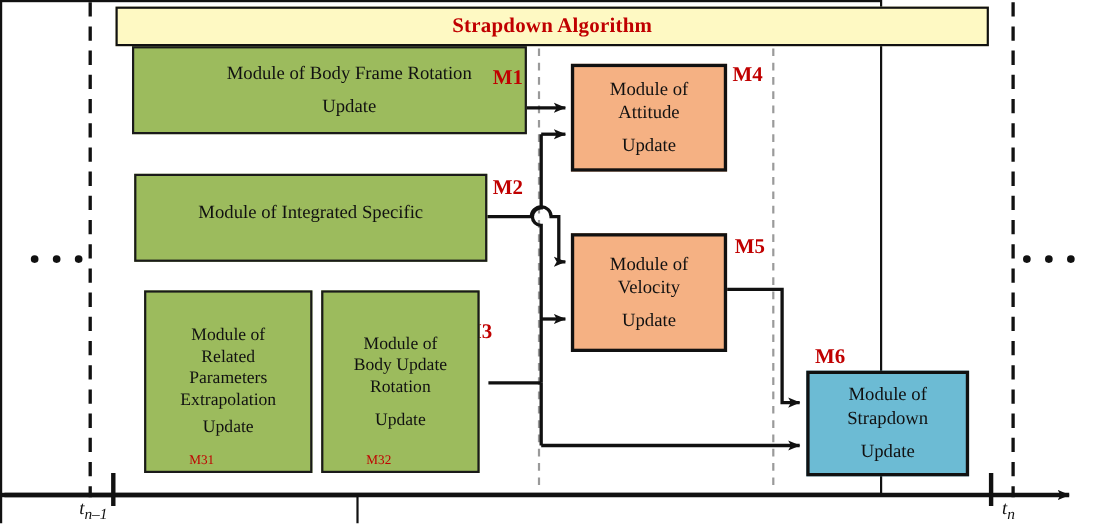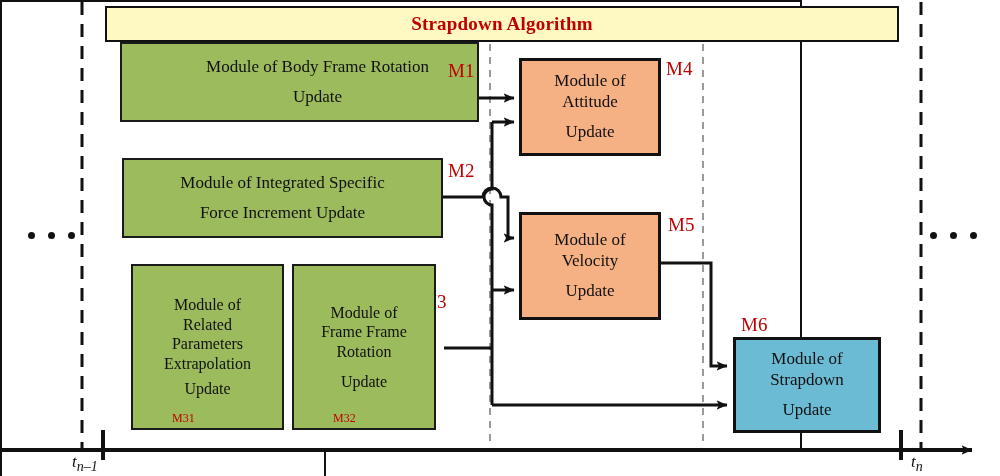--- a/index.html
+++ b/index.html
@@ -33,21 +33,21 @@
     border:2px solid #111111;
     display:flex;align-items:center;justify-content:center;
   }
   .title-text{
     color:#C00000;font-weight:bold;font-size:19px;
     font-family:"Liberation Serif","DejaVu Serif",serif;
     letter-spacing:0.2px;
   }
   .tag{
     position:absolute;
-    color:#C00000;font-weight:normal;font-size:19px;
+    color:#C00000;font-weight:bold;font-size:19px;
     font-family:"Liberation Serif","DejaVu Serif",serif;
     white-space:nowrap;
   }
   .subtag{
     position:absolute;
     color:#C00000;font-size:12px;
     font-family:"Liberation Serif","DejaVu Serif",serif;
     white-space:nowrap;
     margin-left:37px;
   }
@@ -135,39 +135,38 @@
   <div class="box green" style="left:120px;top:42px;width:359px;height:80px;padding-left:36px;">
     <span class="lbl-line f17">Module of Body Frame Rotation</span>
     <span class="gap"></span>
     <span class="lbl-line f17">Update</span>
   </div>
   <div class="tag" style="left:448px;top:60px;">M1</div>
 
   <div class="box green" style="left:122px;top:158px;width:321px;height:80px;">
     <span class="lbl-line f17">Module of Integrated Specific</span>
     <span class="gap"></span>
-    <span class="lbl-line f17">Force Increment Update</span>
   </div>
   <div class="tag" style="left:448px;top:160px;">M2</div>
 
   <div class="plainbox" style="left:122px;top:258px;width:322px;height:179px;"></div>
   <div class="tag" style="left:420px;top:258px;margin-top:33px;">M3</div>
 
   <div class="box green" style="left:131px;top:264px;width:153px;height:166px;">
     <span class="lbl-line f16">Module of</span>
     <span class="lbl-line f16">Related</span>
     <span class="lbl-line f16">Parameters</span>
     <span class="lbl-line f16">Extrapolation</span>
     <span class="lbl-line f16" style="margin-top:6px;">Update</span>
   </div>
   <div class="subtag" style="left:135px;top:411px;">M31</div>
 
   <div class="box green" style="left:292px;top:264px;width:144px;height:166px;">
     <span class="lbl-line f16">Module of</span>
-    <span class="lbl-line f16">Frame Frame</span>
+    <span class="lbl-line f16">Body Update</span>
     <span class="lbl-line f16">Rotation</span>
     <span class="lbl-line f16" style="margin-top:10px;">Update</span>
   </div>
   <div class="subtag" style="left:296px;top:411px;">M32</div>
 
   <div class="box orange" style="left:519px;top:58px;width:142px;height:98px;">
     <span class="lbl-line f17">Module of</span>
     <span class="lbl-line f17">Attitude</span>
     <span class="lbl-line f17" style="margin-top:9px;">Update</span>
   </div>

